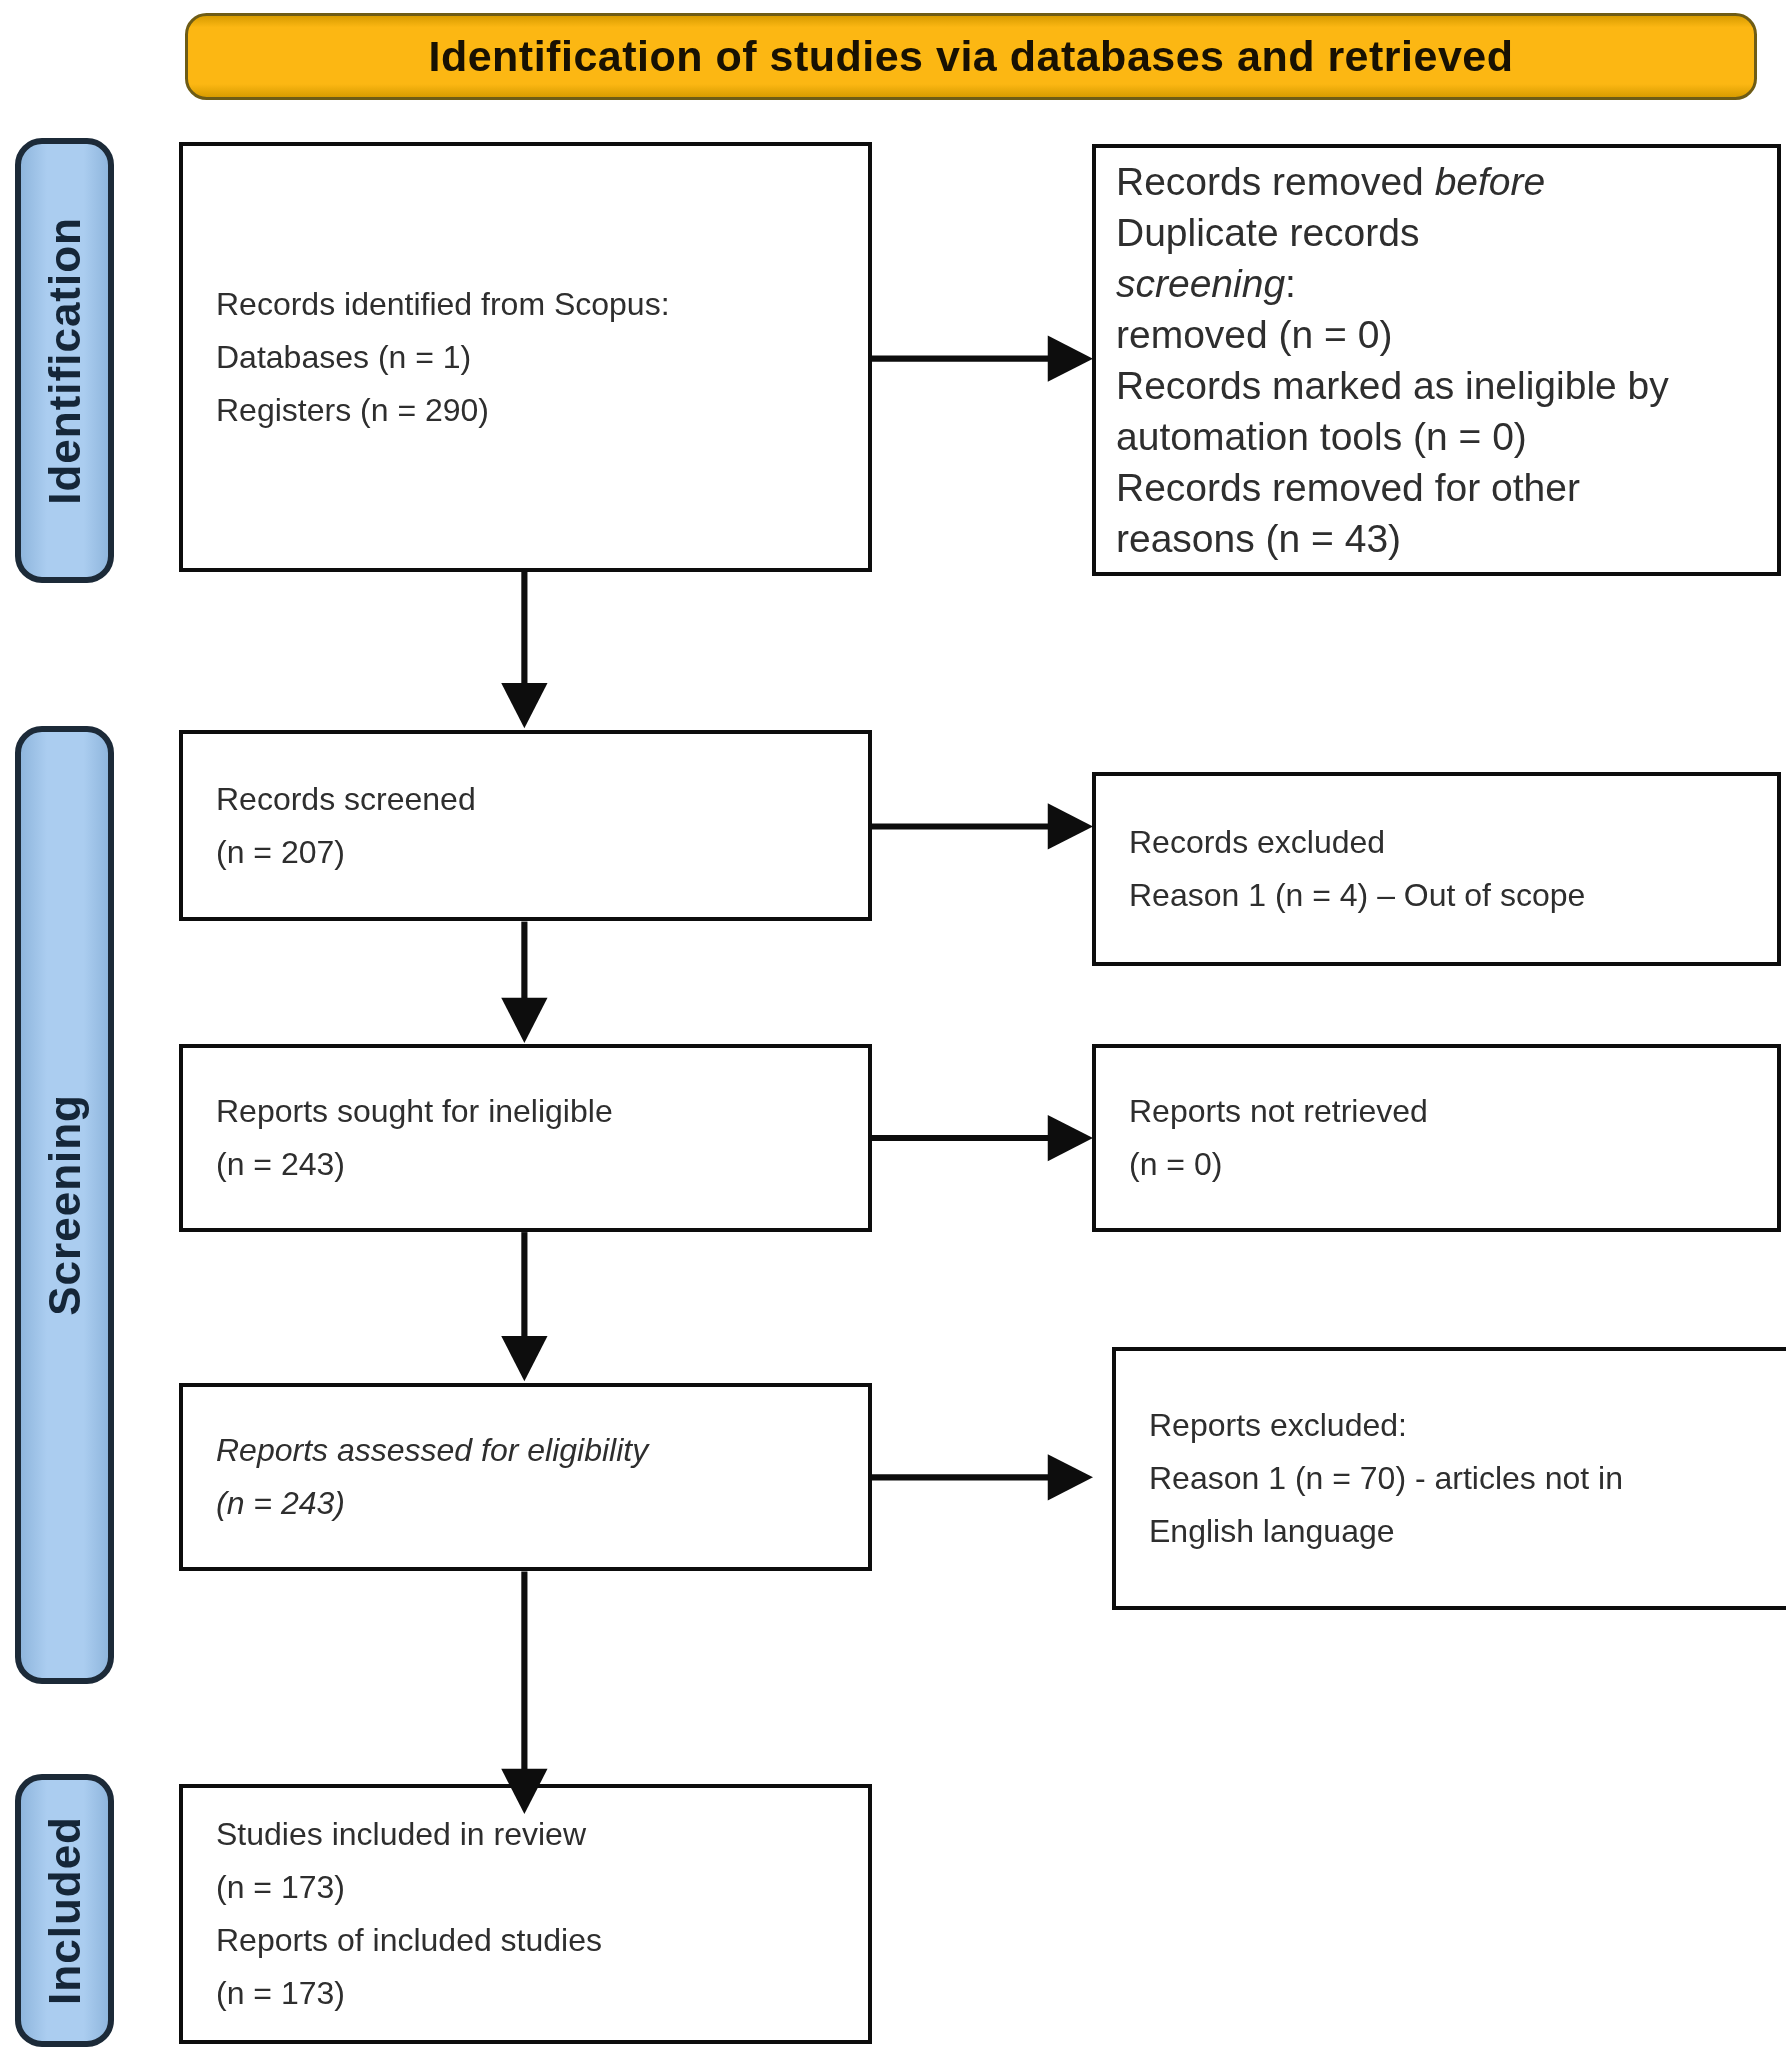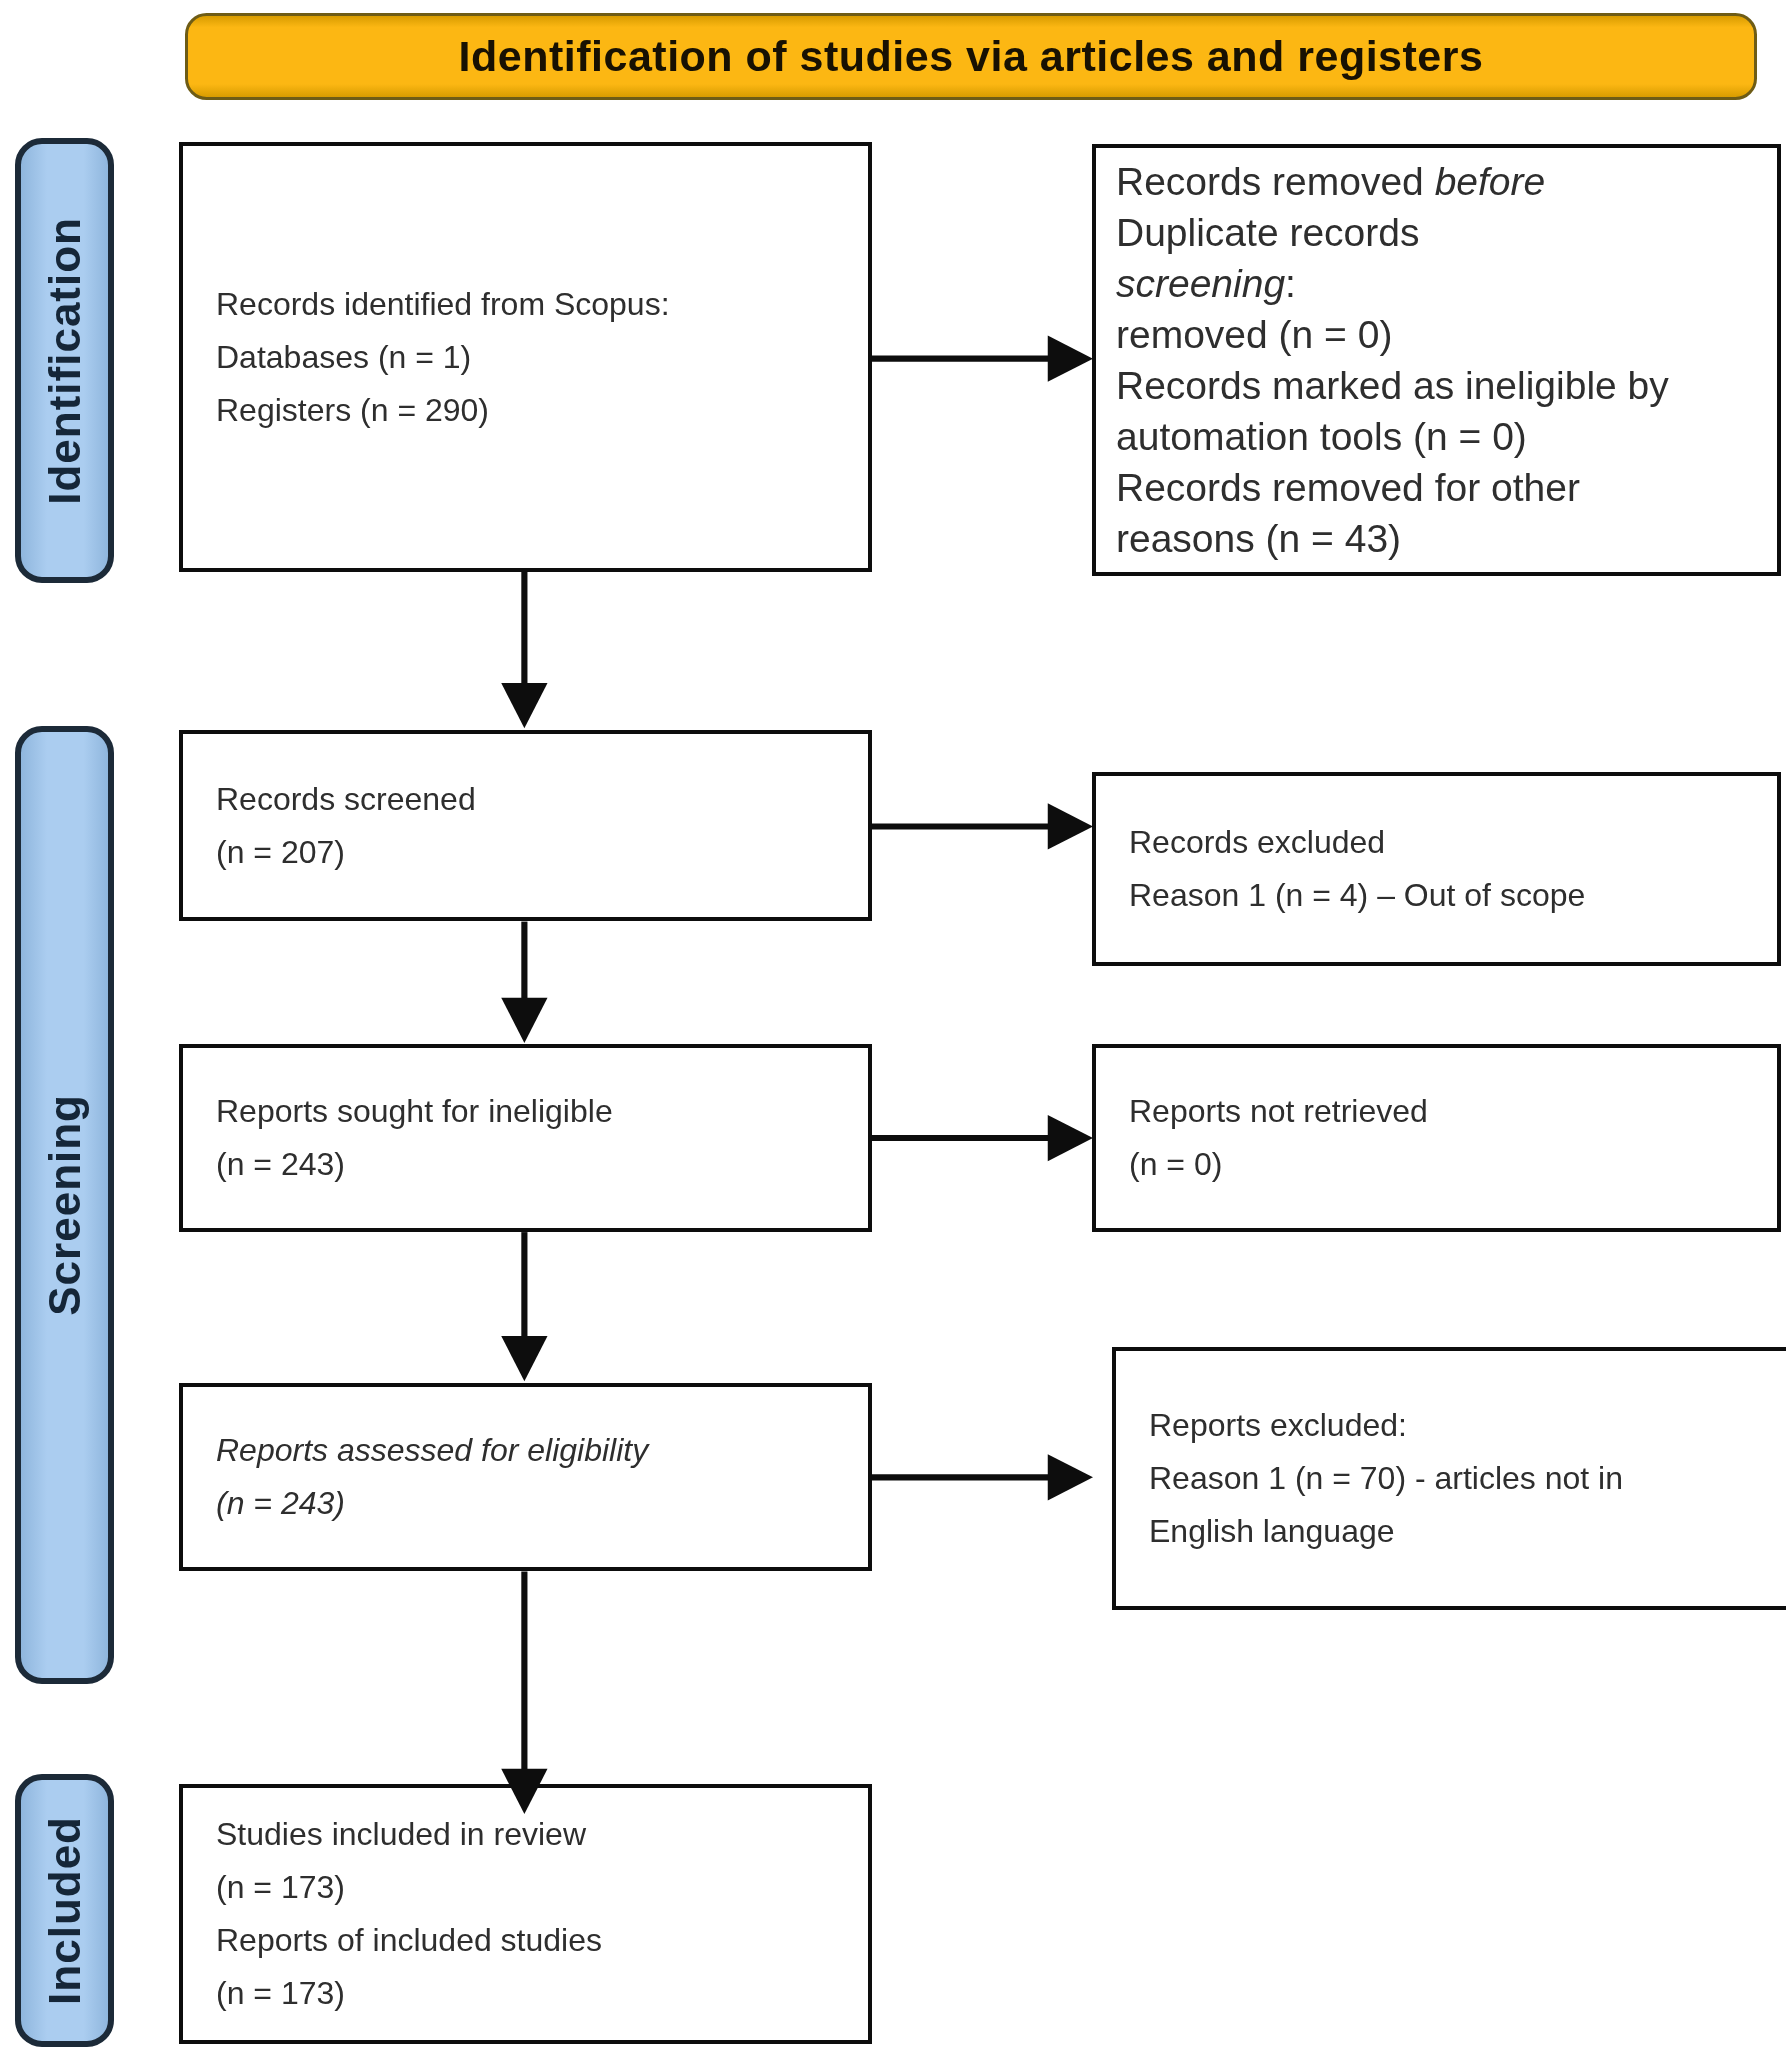--- a/index.html
+++ b/index.html
@@ -98,21 +98,21 @@
     width: 1786px; height: 2056px;
     pointer-events: none;
   }
 </style>
 </head>
 <body>
 
 <div class="canvas">
 
   <div class="banner">
-    <span>Identification of studies via articles and registers</span>
+    <span>Identification of studies via databases and retrieved</span>
   </div>
 
   <div class="stage-pill" id="pill-identification">
     <span class="vlabel">Identification</span>
   </div>
   <div class="stage-pill" id="pill-screening">
     <span class="vlabel">Screening</span>
   </div>
   <div class="stage-pill" id="pill-included">
     <span class="vlabel">Included</span>

